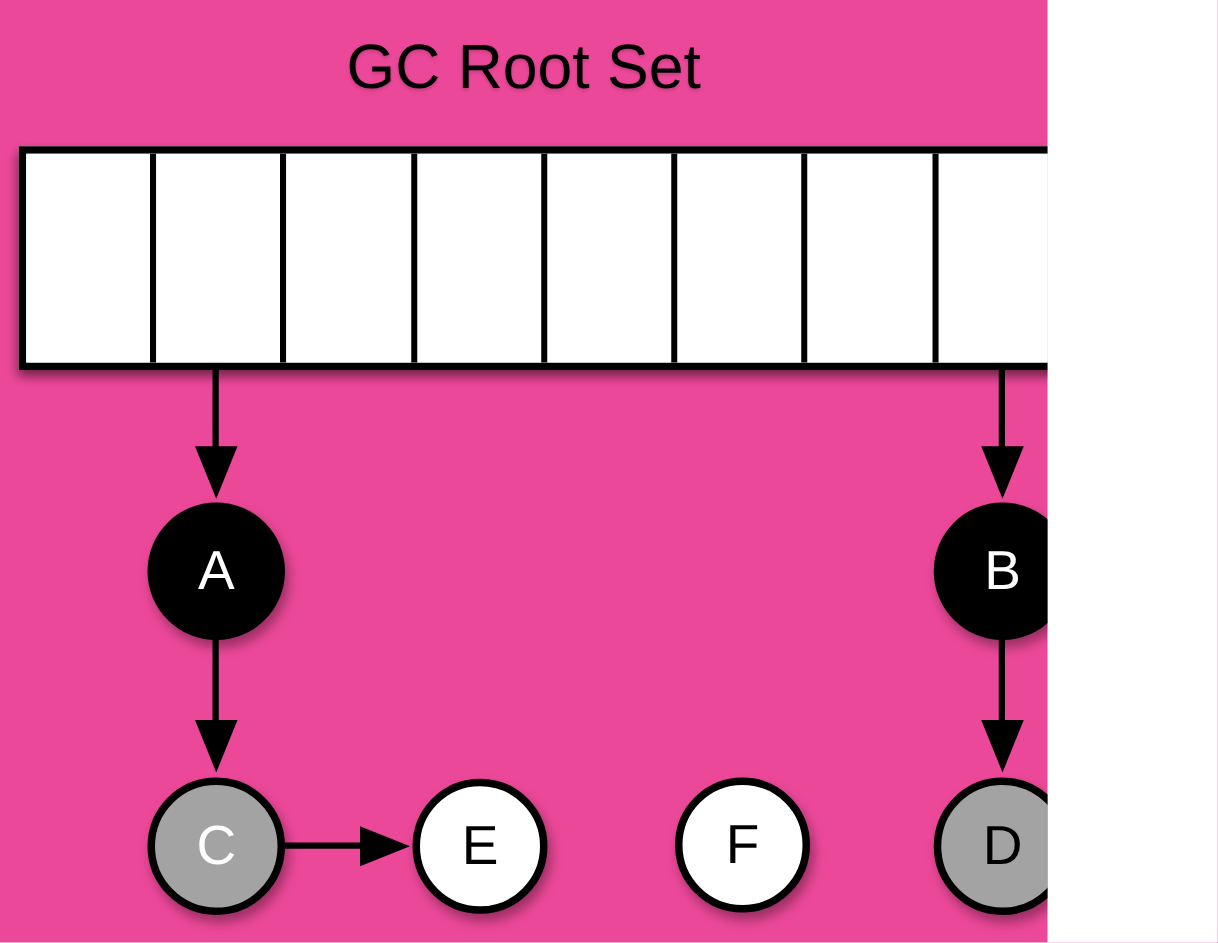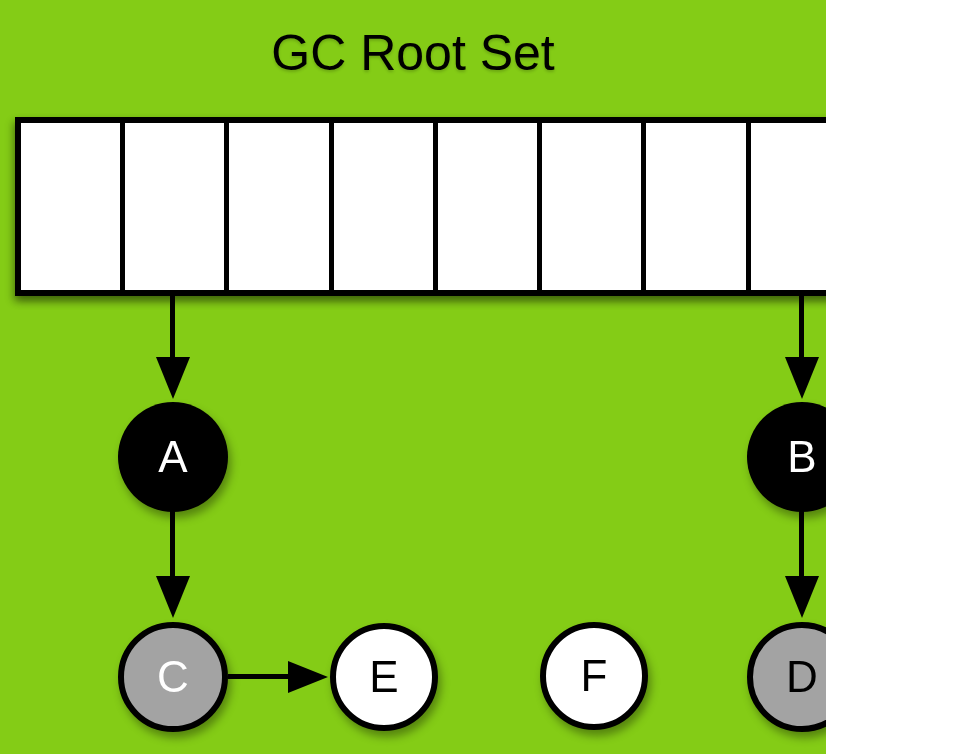--- a/index.html
+++ b/index.html
@@ -5,22 +5,23 @@
   html, body {
     margin: 0;
     padding: 0;
     background: #ffffff;
     font-family: "Liberation Sans", sans-serif;
   }
   .canvas {
     position: relative;
     width: 826px;
     height: 754px;
-    background: #84cc16;
+    background: #ec4899;
     overflow: hidden;
+    padding-left: 12px;
   }
   .title {
     position: absolute;
     top: 24px;
     left: 0;
     width: 100%;
     text-align: center;
     font-size: 50px;
     font-weight: 500;
     color: #000000;

